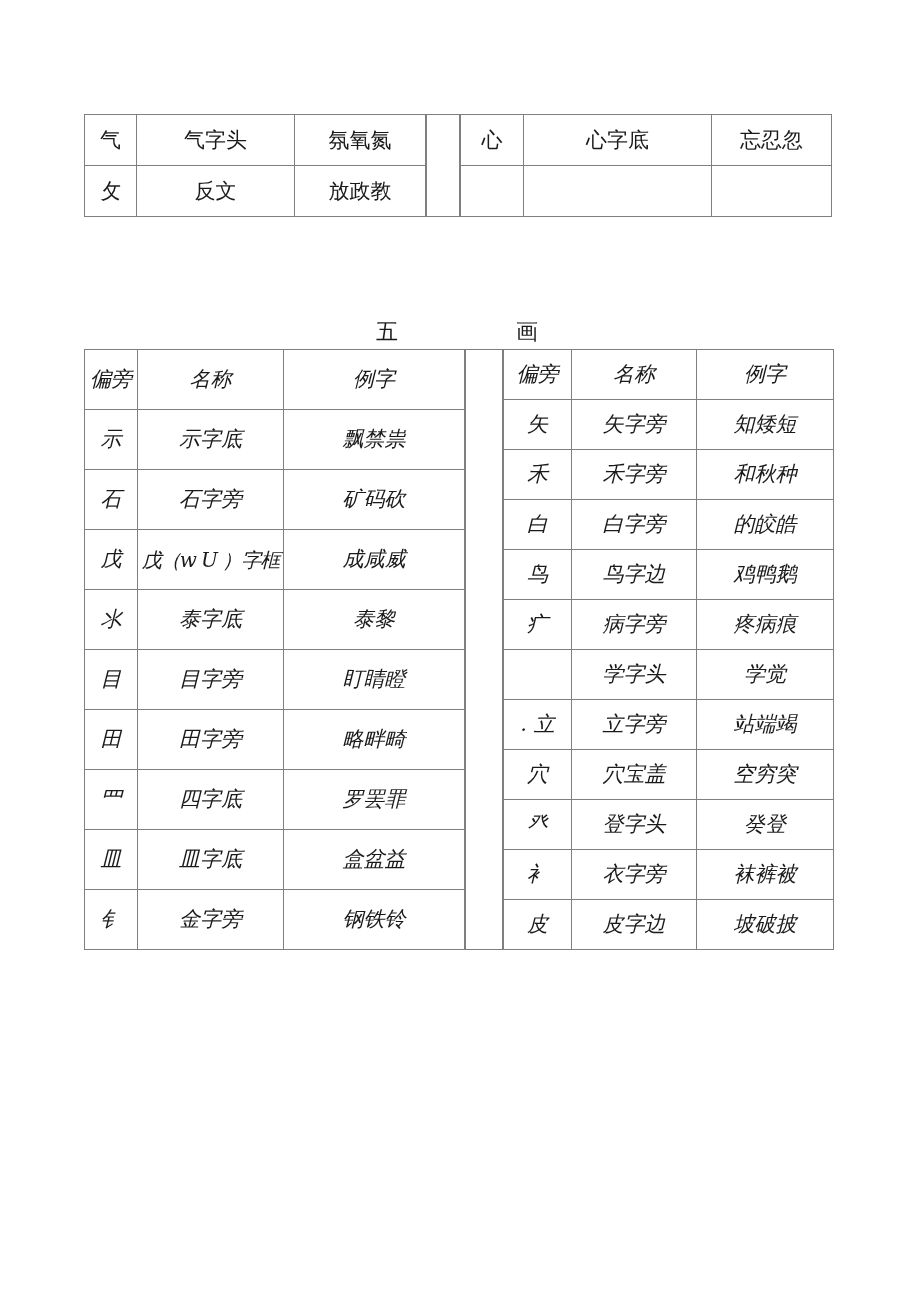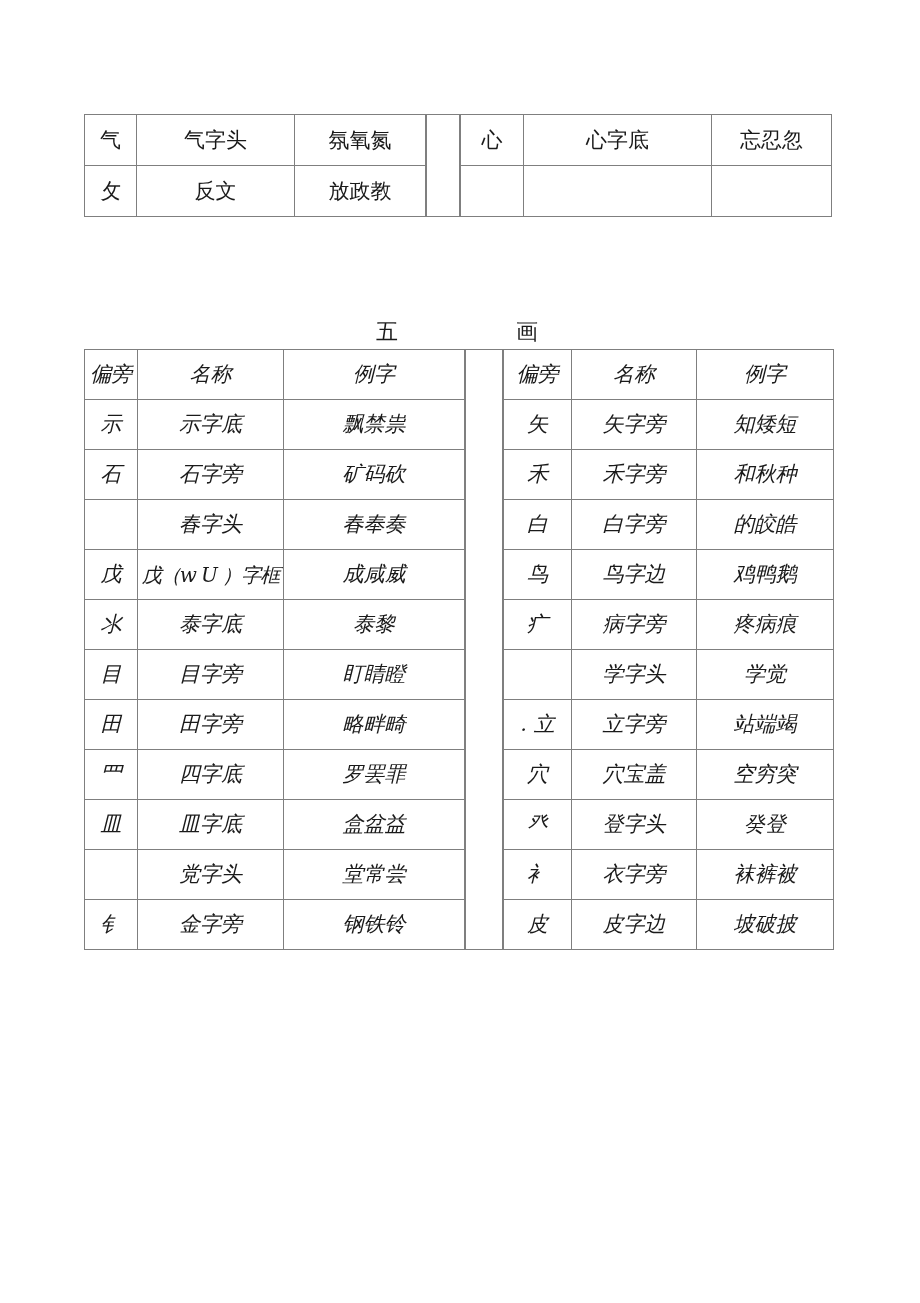--- a/index.html
+++ b/index.html
@@ -99,25 +99,20 @@
       <td>示</td>
       <td>示字底</td>
       <td>飘禁祟</td>
     </tr>
     <tr>
       <td>石</td>
       <td>石字旁</td>
       <td>矿码砍</td>
     </tr>
     <tr>
-      <td></td>
-      <td>春字头</td>
-      <td>春奉奏</td>
-    </tr>
-    <tr>
       <td>戊</td>
       <td class="tight">戊（w U ）字框</td>
       <td>成咸威</td>
     </tr>
     <tr>
       <td>氺</td>
       <td>泰字底</td>
       <td>泰黎</td>
     </tr>
     <tr>
@@ -134,25 +129,20 @@
       <td>罒</td>
       <td>四字底</td>
       <td>罗罢罪</td>
     </tr>
     <tr>
       <td>皿</td>
       <td>皿字底</td>
       <td>盒盆益</td>
     </tr>
     <tr>
-      <td></td>
-      <td>党字头</td>
-      <td>堂常尝</td>
-    </tr>
-    <tr>
       <td>钅</td>
       <td>金字旁</td>
       <td>钢铁铃</td>
     </tr>
   </tbody>
     </table>
 
   <div class="gap-col gap-main"></div>
 
   <table>

